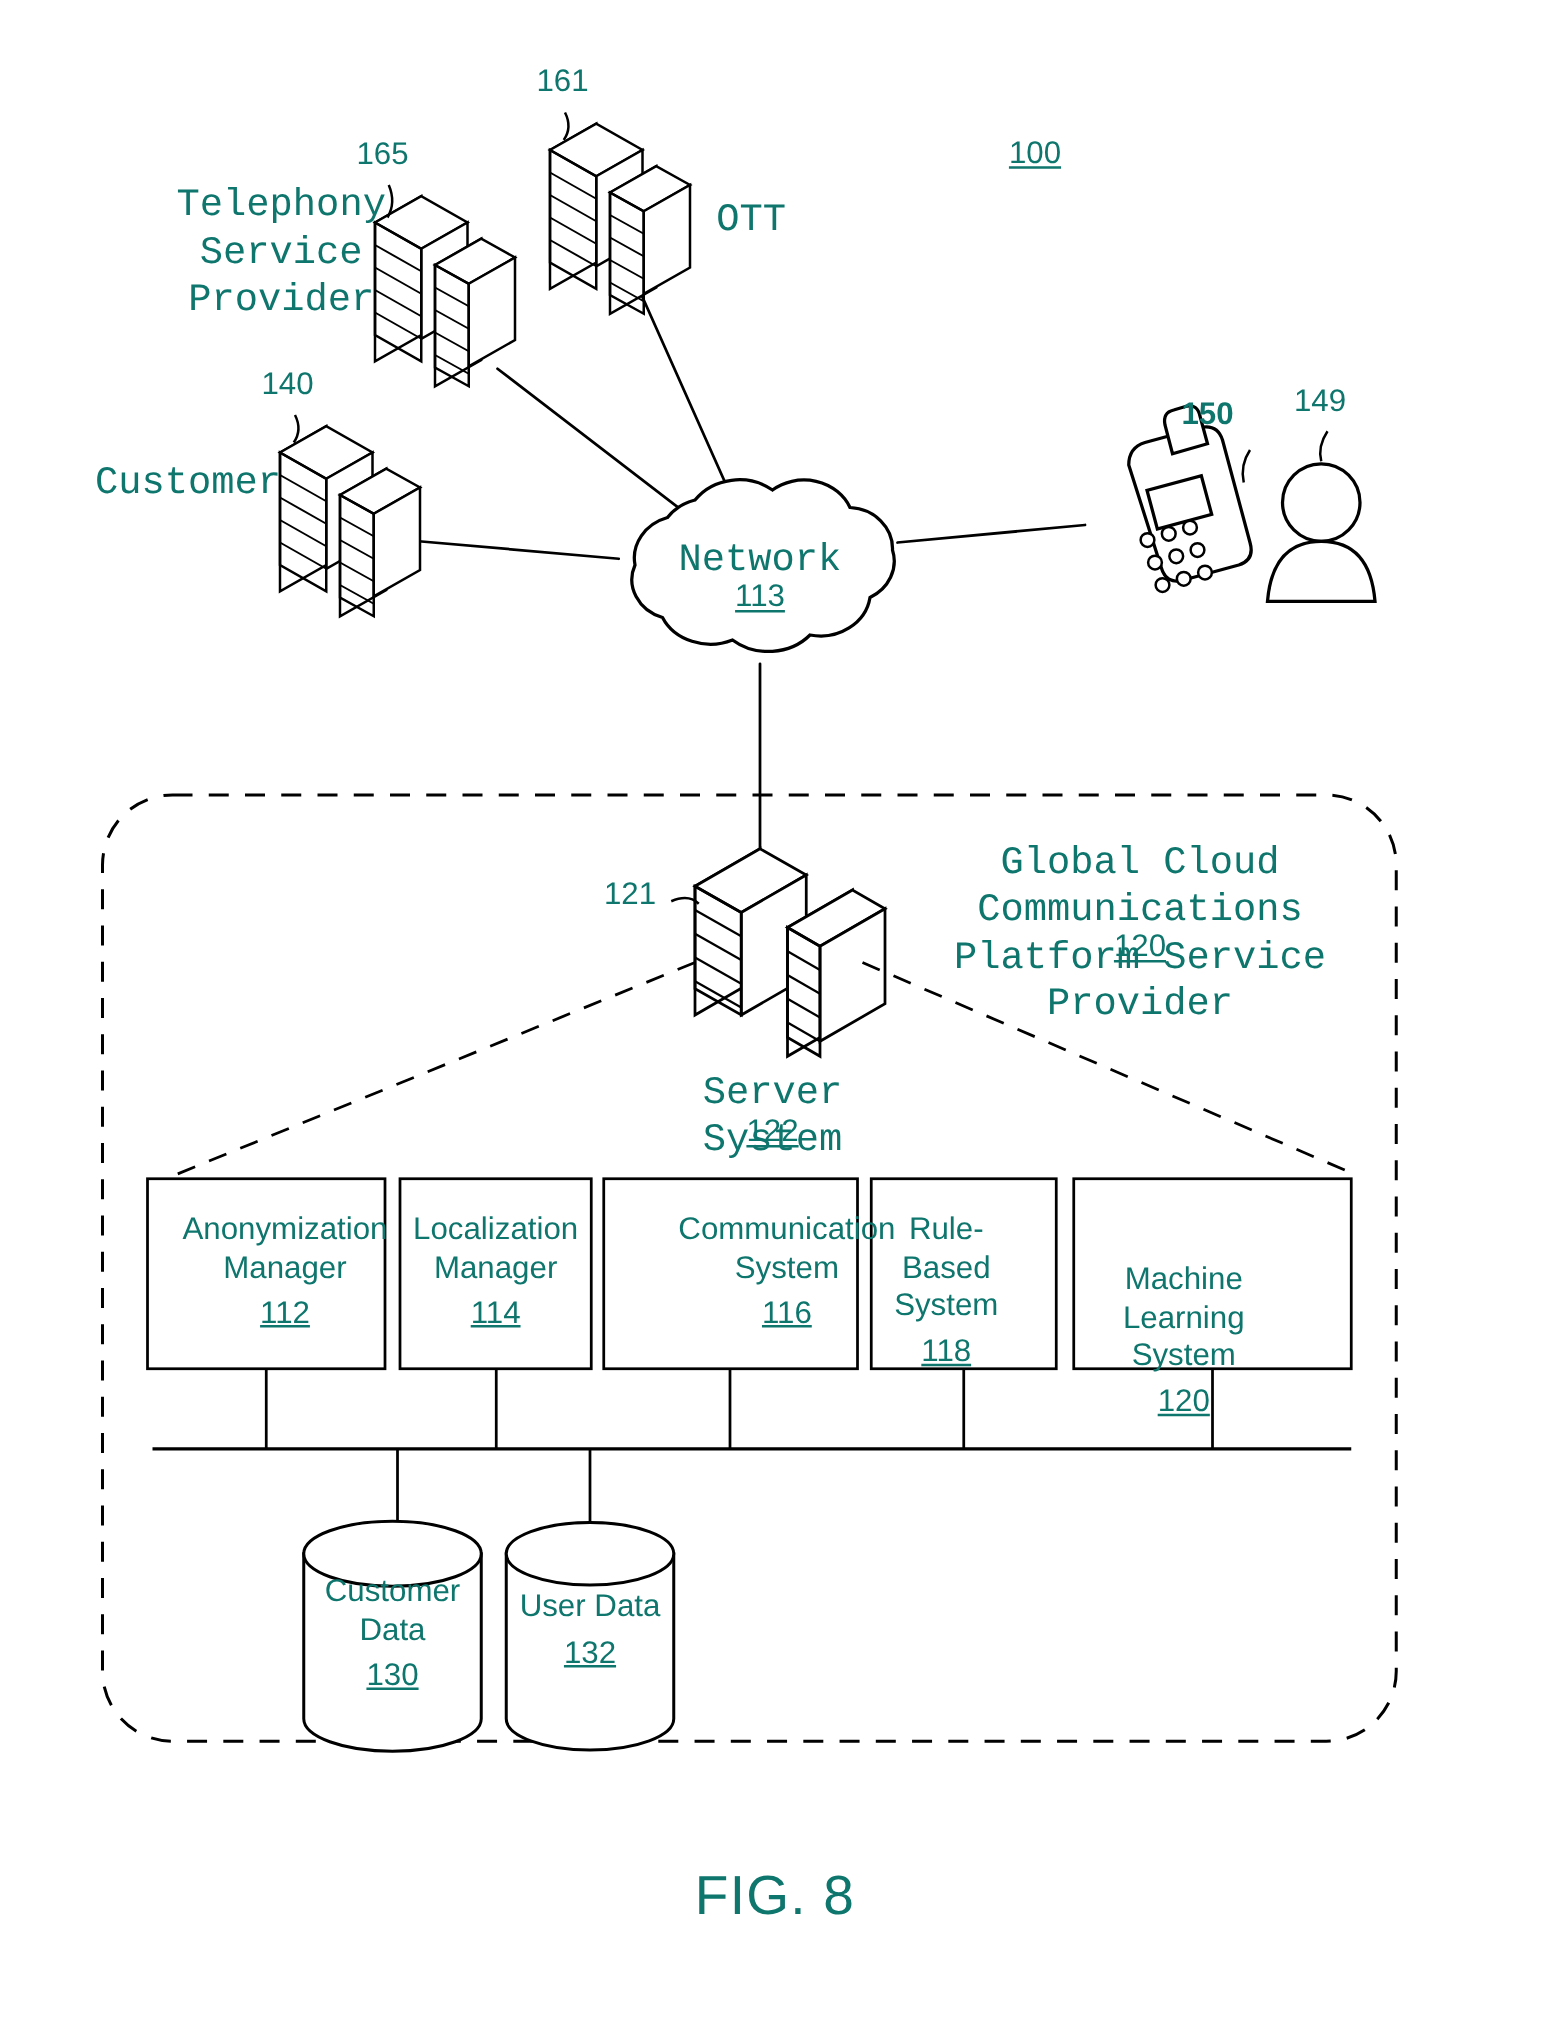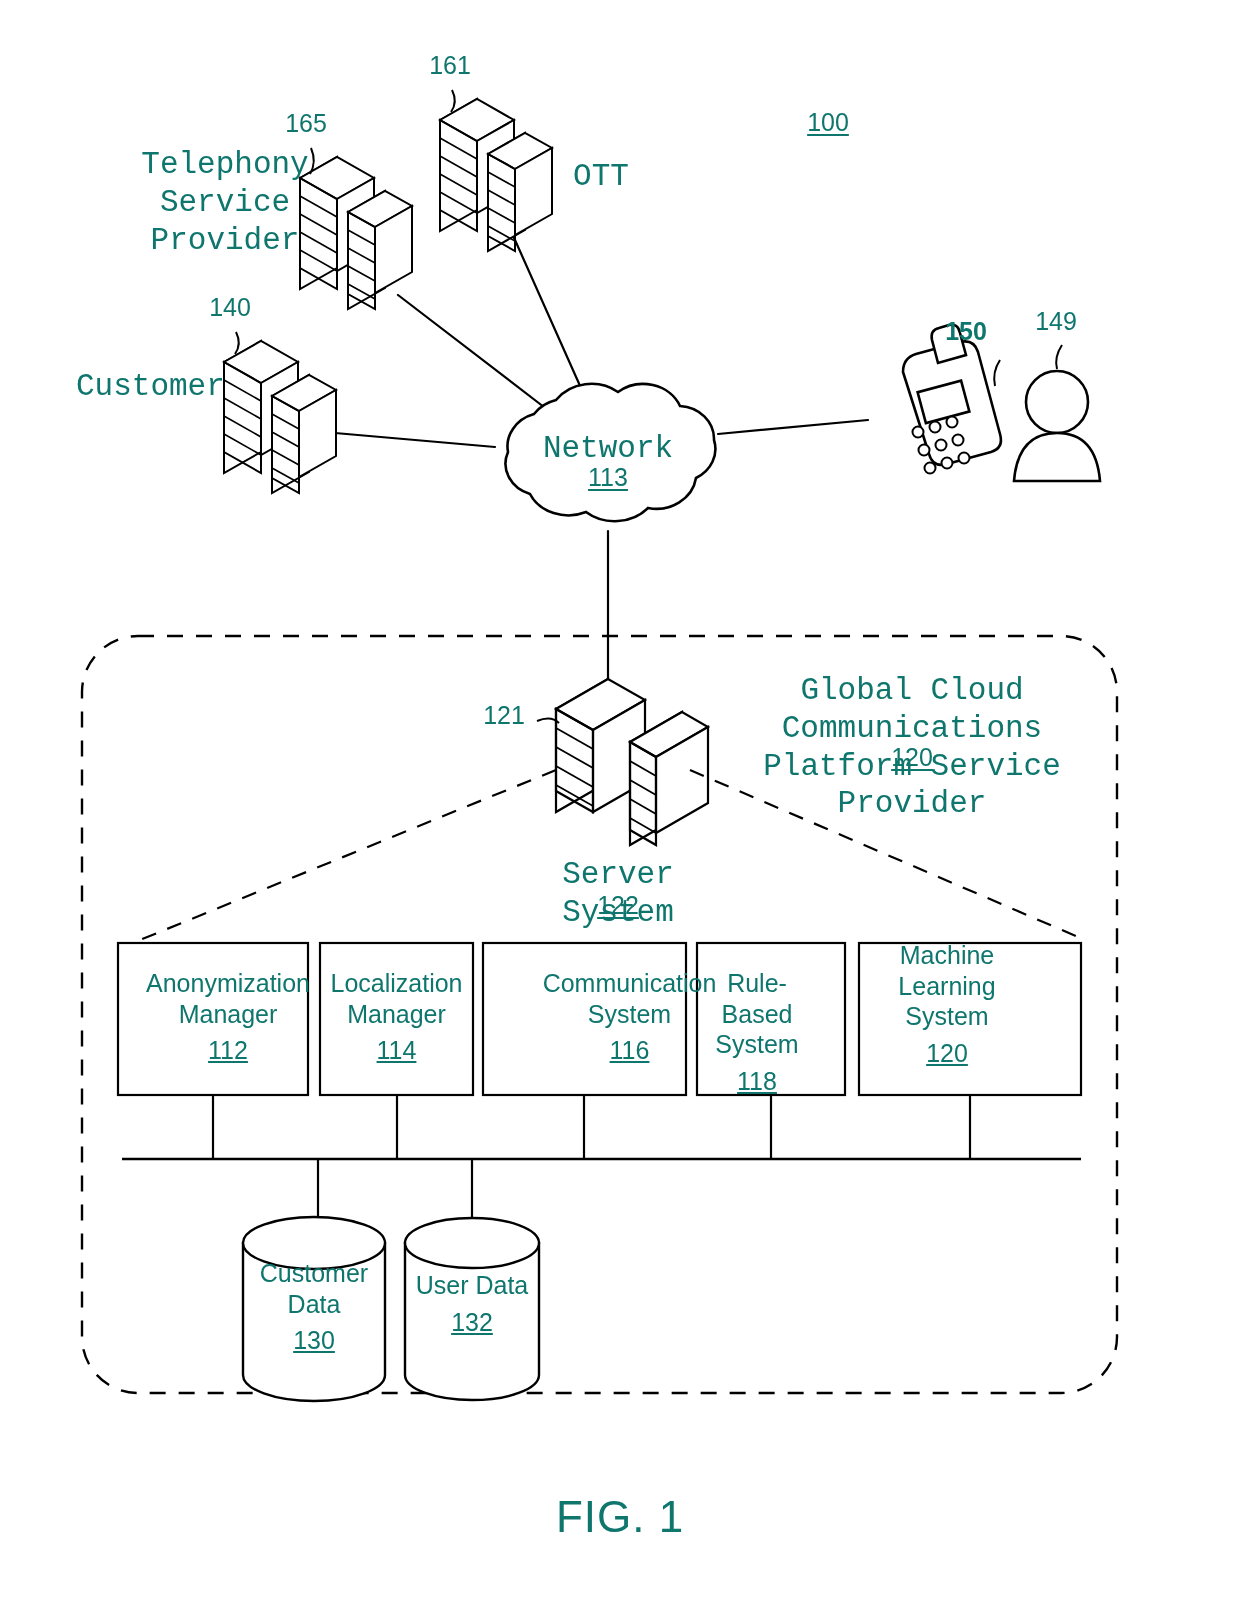--- a/index.html
+++ b/index.html
@@ -262,31 +262,31 @@
   <div class="lbl box-text" style="left:483px;top:968px;width:203px;margin-left:45px;">
     <div>Communication</div>
     <div>System</div>
     <div style="margin-top:6px;"><u>116</u></div>
   </div>
   <div class="lbl box-text" style="left:697px;top:968px;width:120px;">
     <div>Rule-Based</div>
     <div>System</div>
     <div style="margin-top:6px;"><u>118</u></div>
   </div>
-  <div class="lbl box-text" style="left:859px;top:940px;width:176px;">
+  <div class="lbl box-text" style="left:859px;top:1008px;width:176px;">
     <div>Machine Learning</div>
     <div>System</div>
     <div style="margin-top:6px;"><u>120</u></div>
   </div>
 
   <div class="lbl box-text" style="left:234px;top:1258px;width:160px;">
     <div>Customer</div>
     <div>Data</div>
     <div style="margin-top:6px;"><u>130</u></div>
   </div>
   <div class="lbl box-text" style="left:400px;top:1270px;width:144px;">
     <div>User Data</div>
     <div style="margin-top:6px;"><u>132</u></div>
   </div>
 
-  <div class="lbl figcap" style="left:470px;top:1490px;width:300px;">FIG. 1</div>
+  <div class="lbl figcap" style="left:470px;top:1490px;width:300px;">FIG. 8</div>
 
 </div>
 
 </body></html>

